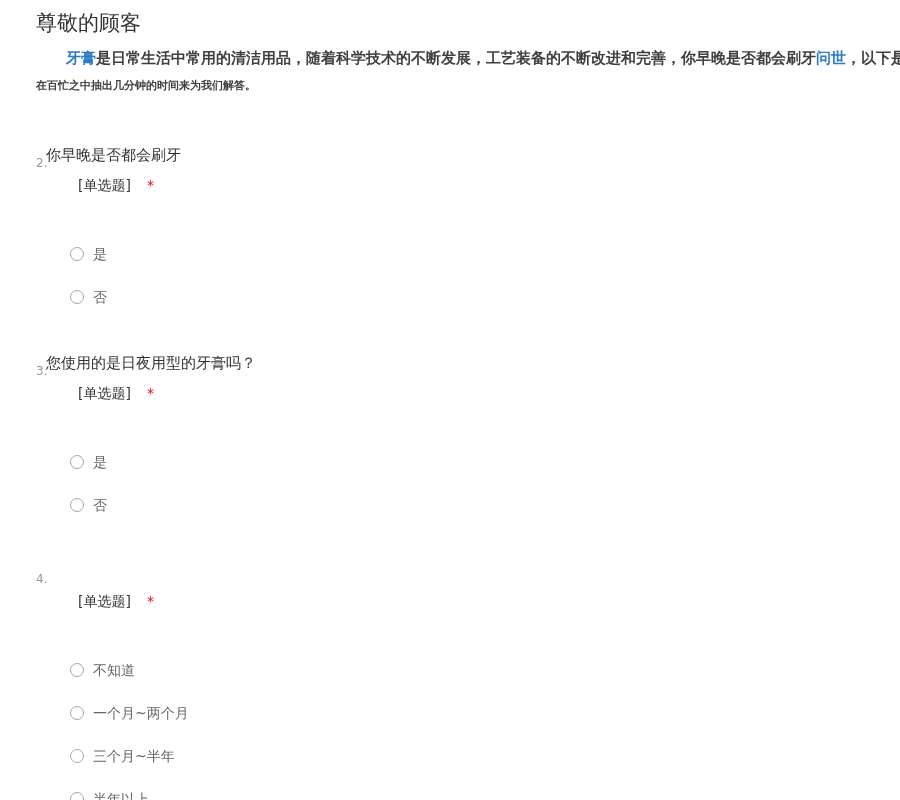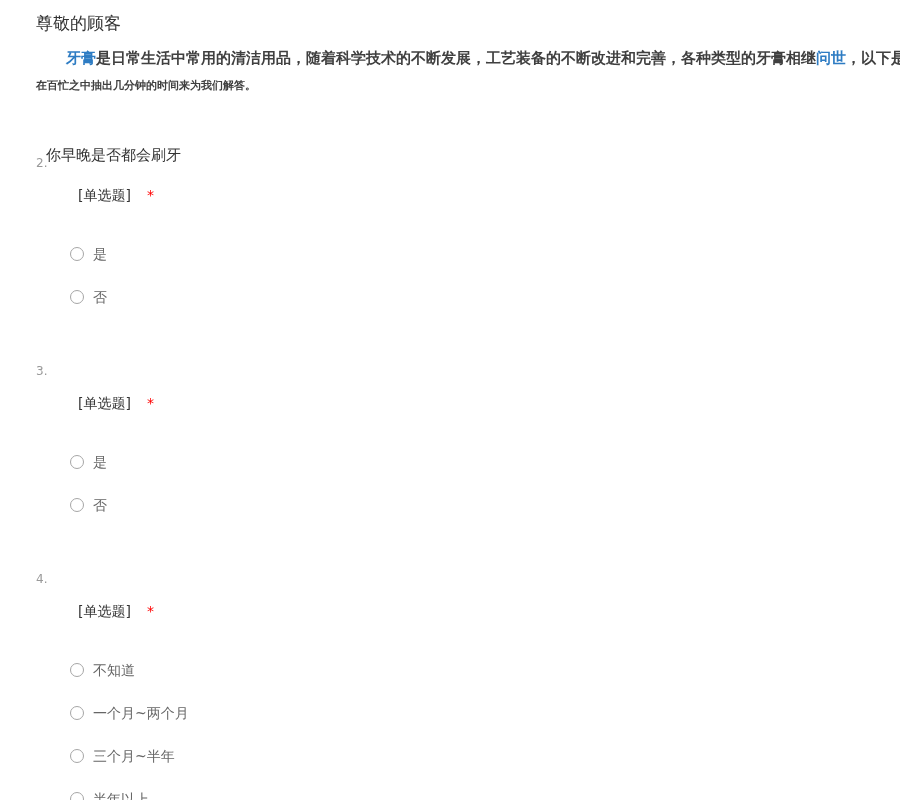--- a/index.html
+++ b/index.html
@@ -11,21 +11,21 @@
     height: 800px;
     overflow: hidden;
     background: #ffffff;
     position: relative;
     font-family: "DejaVu Sans", "Liberation Sans", sans-serif;
   }
   .greeting {
     position: absolute;
     left: 36px;
     top: 13px;
-    font-size: 17px;
+    font-size: 21px;
     line-height: 20px;
     color: var(--question-text, #333);
   }
   .intro-line1 {
     position: absolute;
     left: 36px;
     top: 47px;
     font-size: 15px;
     line-height: 22px;
     font-weight: bold;
@@ -72,21 +72,21 @@
     left: 10px;
     top: 0;
     font-size: 15px;
     line-height: 19px;
     color: var(--question-text, #333);
     white-space: nowrap;
   }
   .q-type {
     position: absolute;
     left: 42px;
-    top: 40px;
+    top: 30px;
     font-size: 14px;
     line-height: 18px;
     color: var(--question-text, #333);
   }
   .q-type .star {
     color: var(--required, #ff0000);
     margin-left: 16px;
     font-size: 14px;
   }
   .opt {
@@ -116,21 +116,21 @@
     color: var(--option-text, #666);
     white-space: nowrap;
   }
 </style>
 </head>
 <body>
 
 <div class="greeting">尊敬的顾客</div>
 
 <div class="intro-line1">
-  <span class="intro-indent"></span><a class="intro-link">牙膏</a><span>是日常生活中常用的清洁用品，随着科学技术的不断发展，工艺装备的不断改进和完善，各种类型的牙膏相继</span><a class="intro-link">问世</a><span>，以下是</span>
+  <span class="intro-indent"></span><a class="intro-link">牙膏</a><span>是日常生活中常用的清洁用品，随着科学技术的不断发展，工艺装备的不断改进和完善，你早晚是否都会刷牙</span><a class="intro-link">问世</a><span>，以下是</span>
 </div>
 <div class="intro-line2">在百忙之中抽出几分钟的时间来为我们解答。</div>
 
 <div class="q" id="q2">
   <span class="q-number">2.</span>
   <span class="q-title">你早晚是否都会刷牙</span>
   <div class="q-type">
     <span>[单选题]</span><span class="star">*</span>
   </div>
   <div class="opt opt-0">
@@ -138,20 +138,21 @@
     <span class="opt-label">是</span>
   </div>
   <div class="opt opt-1">
     <span class="radio" role="radio" aria-checked="false"></span>
     <span class="opt-label">否</span>
   </div>
 </div>
 
 <div class="q" id="q3">
   <span class="q-number">3.</span>
+  <span class="q-title">您使用的是日夜用型的牙膏吗？</span>
   <div class="q-type">
     <span>[单选题]</span><span class="star">*</span>
   </div>
   <div class="opt opt-0">
     <span class="radio" role="radio" aria-checked="false"></span>
     <span class="opt-label">是</span>
   </div>
   <div class="opt opt-1">
     <span class="radio" role="radio" aria-checked="false"></span>
     <span class="opt-label">否</span>

